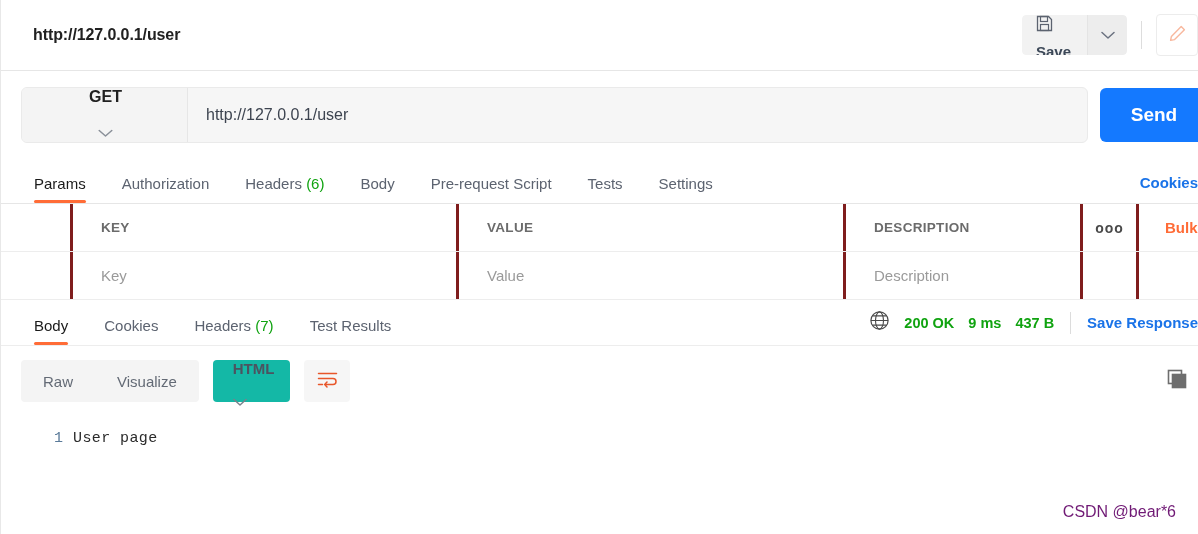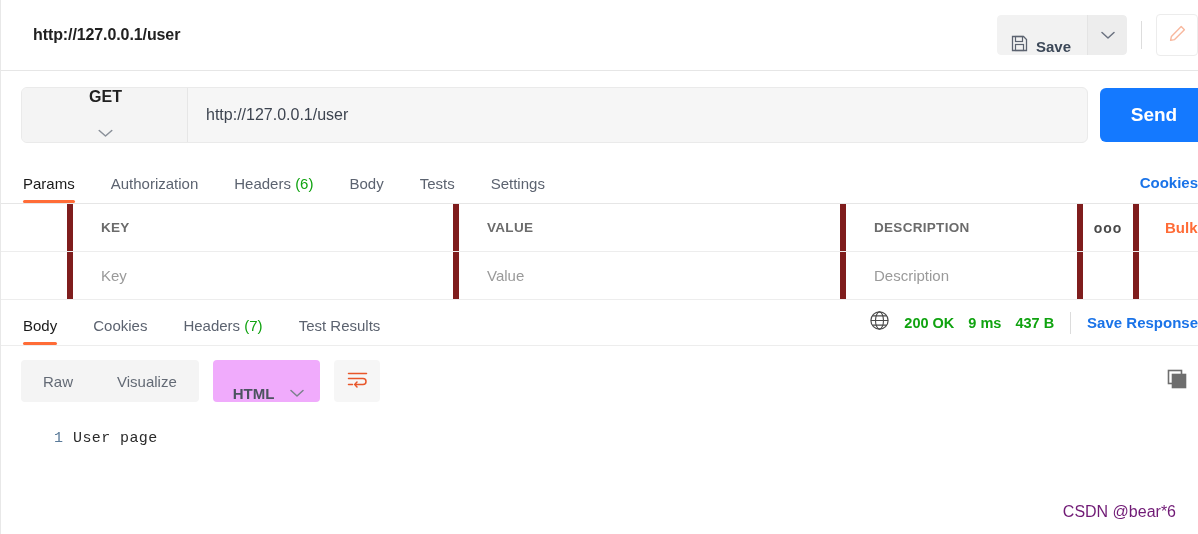--- a/index.html
+++ b/index.html
@@ -53,31 +53,32 @@
   }
   .save-group {
     display: flex;
     align-items: stretch;
     height: 40px;
     border-radius: 4px;
     overflow: hidden;
   }
   .save-btn {
     display: flex;
-    align-items: flex-end;
+    align-items: flex-start;
     gap: 8px;
     background: #f2f2f2;
     padding: 0 16px 0 14px;
     border: none;
     border-radius: 4px 0 0 4px;
     font-family: "Liberation Sans", sans-serif;
     font-size: 15px;
     font-weight: bold;
     color: #3c4858;
     cursor: pointer;
+    flex-direction: column;
   }
   .save-caret {
     width: 40px;
     background: #ededed;
     border: none;
     border-left: 1px solid #e4e4e4;
     border-radius: 0 4px 4px 0;
     display: flex;
     align-items: center;
     justify-content: center;
@@ -174,20 +175,21 @@
     position: relative;
     font-size: 15px;
     color: #5c6370;
     padding: 0 0 11px 0;
     margin-right: 36px;
     cursor: pointer;
     white-space: nowrap;
   }
   .tab.active {
     color: #1a1a1a;
+    margin-left: 11px;
   }
   .tab.active::after {
     content: "";
     position: absolute;
     left: 0;
     right: 0;
     bottom: 0;
     height: 3px;
     background: #ff6c37;
     border-radius: 2px;
@@ -214,21 +216,21 @@
   .prow {
     display: flex;
     height: 47px;
     border-bottom: 1px solid #ededed;
   }
   .prow:last-child { border-bottom: none; }
   .pcell {
     display: flex;
     align-items: center;
     box-sizing: border-box;
-    border-right: 6px solid #7f1d1d;
+    border-right: 3px solid #7f1d1d;
     padding: 0 0 0 28px;
     overflow: hidden;
     white-space: nowrap;
   }
   .c-check { width: 72px; padding-left: 0; }
   .c-key { width: 386px; }
   .c-val { width: 387px; }
   .c-desc { width: 237px; }
   .c-dots { width: 56px; padding-left: 0; justify-content: center; }
   .c-bulk { flex: 1; border-right: none; padding-left: 26px; }
@@ -307,27 +309,28 @@
     color: #636a75;
     cursor: pointer;
     white-space: nowrap;
   }
   .seg-item.sel {
     background: #e6e6e6;
     color: #262626;
   }
   .fmt-sel {
     display: flex;
-    align-items: flex-end;
+    align-items: flex-start;
     gap: 16px;
     height: 42px;
     padding: 0 16px 0 20px;
-    background: #f0abfc;
+    background: #14b8a6;
     border-radius: 4px;
     cursor: pointer;
+    flex-direction: column;
   }
   .fmt-label {
     font-size: 15px;
     color: #4c5360;
     font-weight: bold;
   }
   .wrap-btn {
     width: 46px;
     height: 42px;
     background: #f6f6f6;
@@ -441,20 +444,23 @@
       <span>Authorization</span>
     </div>
     <div class="tab">
       <span>Headers</span>
       <span class="cnt-green">(6)</span>
     </div>
     <div class="tab">
       <span>Body</span>
     </div>
     <div class="tab">
+      <span>Pre-request Script</span>
+    </div>
+    <div class="tab">
       <span>Tests</span>
     </div>
     <div class="tab">
       <span>Settings</span>
     </div>
     <div class="tabs-right">
       <span class="link-blue">Cookies</span>
     </div>
   </div>
 

